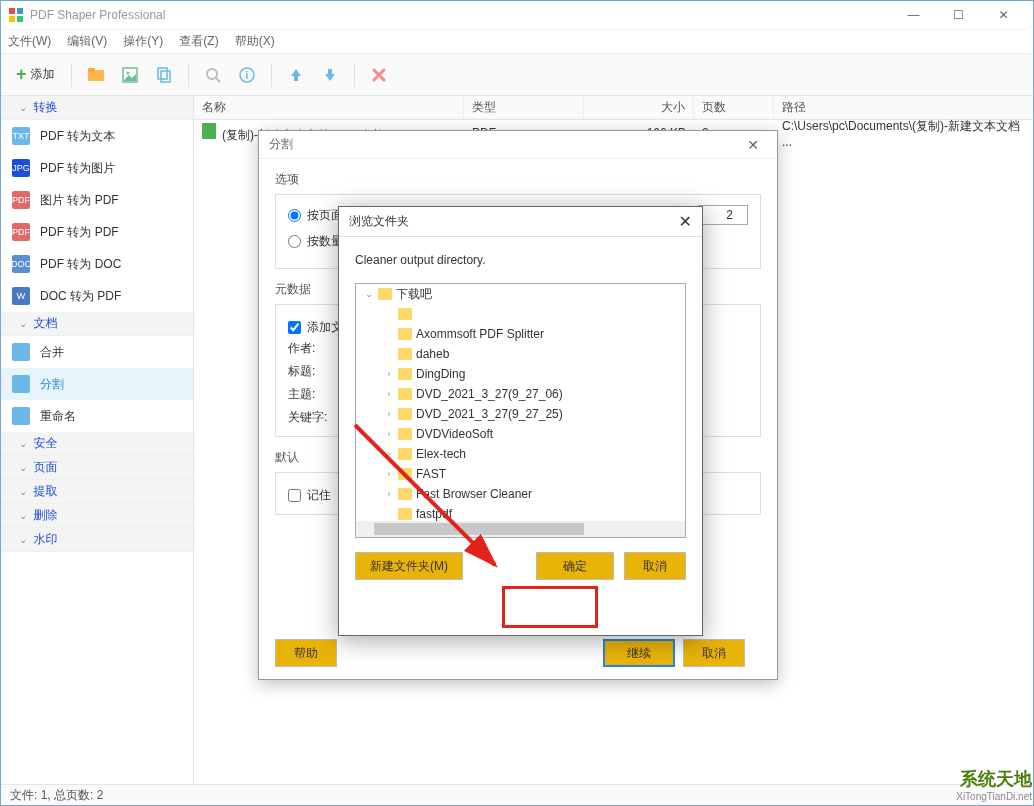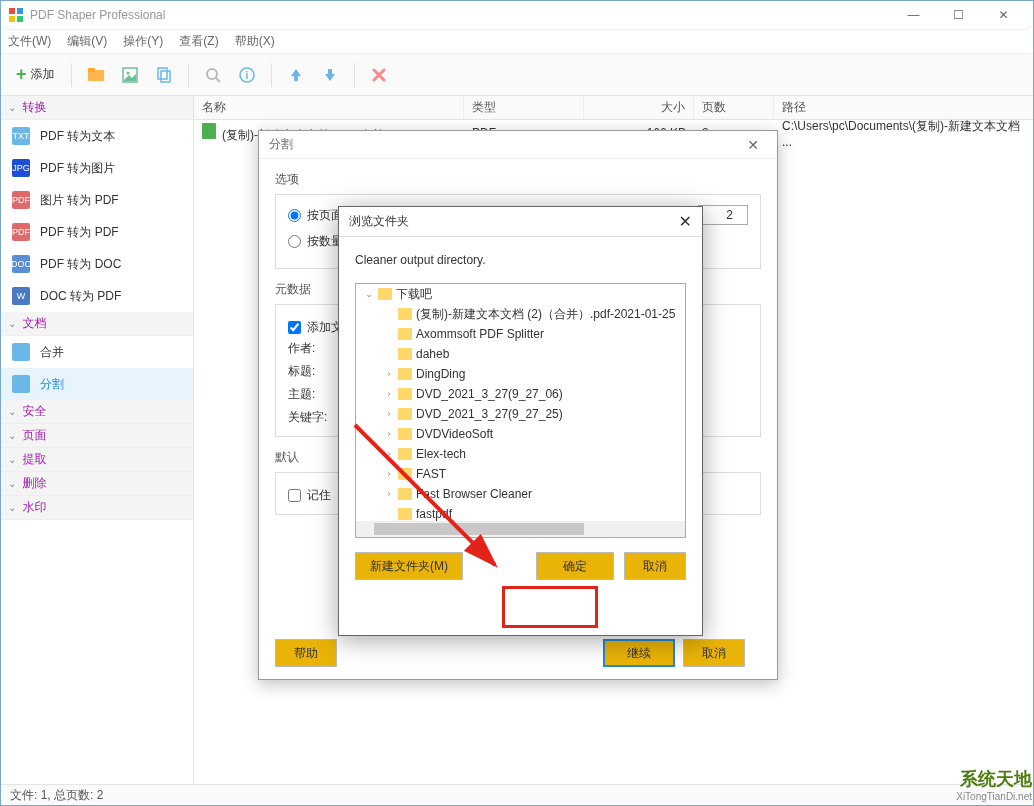--- a/index.html
+++ b/index.html
@@ -21,21 +21,21 @@
 .toolbar .sep { width: 1px; height: 24px; background: #e0e0e0; margin: 0 4px; }
 .tbtn { width: 28px; height: 28px; display: flex; align-items: center; justify-content: center; border-radius: 2px; }
 .add-btn { display: flex; align-items: center; gap: 4px; height: 28px; padding: 0 6px; }
 .plus-icon { color: #4caf50; font-size: 18px; font-weight: bold; }
 
 
 .main { display: flex; height: calc(100% - 30px - 24px - 42px - 22px); }
 
 
 .sidebar { width: 194px; border-right: 1px solid #e5e5e5; background: #fff; overflow-y: auto; }
-.sb-section { height: 24px; background: #f4f4f4; display: flex; align-items: center; padding: 0 8px; color: #a21caf; cursor: default; border-bottom: 1px solid #eee; }
+.sb-section { height: 24px; background: #f4f4f4; display: flex; align-items: center; padding: 0 19px; color: #1d4ed8; cursor: default; border-bottom: 1px solid #eee; }
 .sb-section::before { content: "⌄"; margin-right: 6px; color: #888; font-size: 10px; }
 .sb-item { height: 32px; display: flex; align-items: center; padding: 0 10px 0 12px; gap: 10px; }
 .sb-item.active { background: #e8f4fb; color: #2488d8; }
 .sb-icon { width: 18px; height: 18px; display: flex; align-items: center; justify-content: center; border-radius: 2px; font-size: 9px; color: #fff; }
 
 
 .content { flex: 1; display: flex; flex-direction: column; }
 .list-header { height: 24px; display: flex; background: #fafafa; border-bottom: 1px solid #e5e5e5; }
 .list-header > div { padding: 0 8px; display: flex; align-items: center; border-right: 1px solid #eee; color: #555; }
 .col-name { width: 270px; }
@@ -216,20 +216,24 @@
     <div class="sb-section">文档</div>
     <div id="doc-items">
         <div class="sb-item">
           <span class="sb-icon" style="background:#6bb7e8"></span>
           <span>合并</span>
         </div>
         <div class="sb-item active">
           <span class="sb-icon" style="background:#6bb7e8"></span>
           <span>分割</span>
         </div>
+        <div class="sb-item">
+          <span class="sb-icon" style="background:#6bb7e8"></span>
+          <span>重命名</span>
+        </div>
       </div>
     <div class="sb-section">安全</div>
     <div class="sb-section">页面</div>
     <div class="sb-section">提取</div>
     <div class="sb-section">删除</div>
     <div class="sb-section">水印</div>
   </div>
 
   <div class="content">
     <div class="list-header">
@@ -319,21 +323,20 @@
   <div class="tree-box">
     <div class="tree-item root">
       <span class="expander">⌄</span>
       <span class="folder-icon"></span>
       <span>下载吧</span>
     </div>
     <div id="tree-items">
         <div class="tree-item indent1">
           <span class="expander"></span>
           <span class="folder-icon"></span>
-          <span>(复制)-新建文本文档 (2)（合并）.pdf-2021-01-25</span>
         </div>
         <div class="tree-item indent1">
           <span class="expander"></span>
           <span class="folder-icon"></span>
           <span>Axommsoft PDF Splitter</span>
         </div>
         <div class="tree-item indent1">
           <span class="expander"></span>
           <span class="folder-icon"></span>
           <span>daheb</span>

